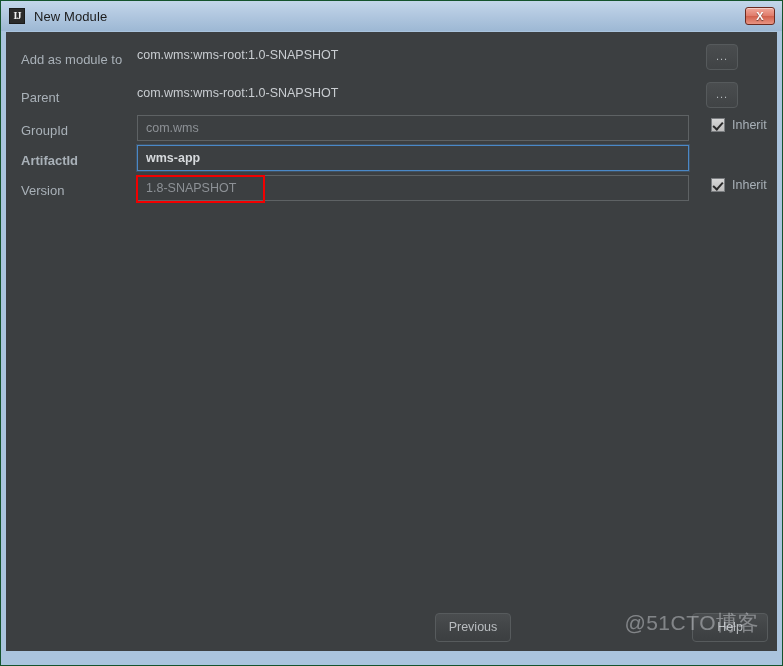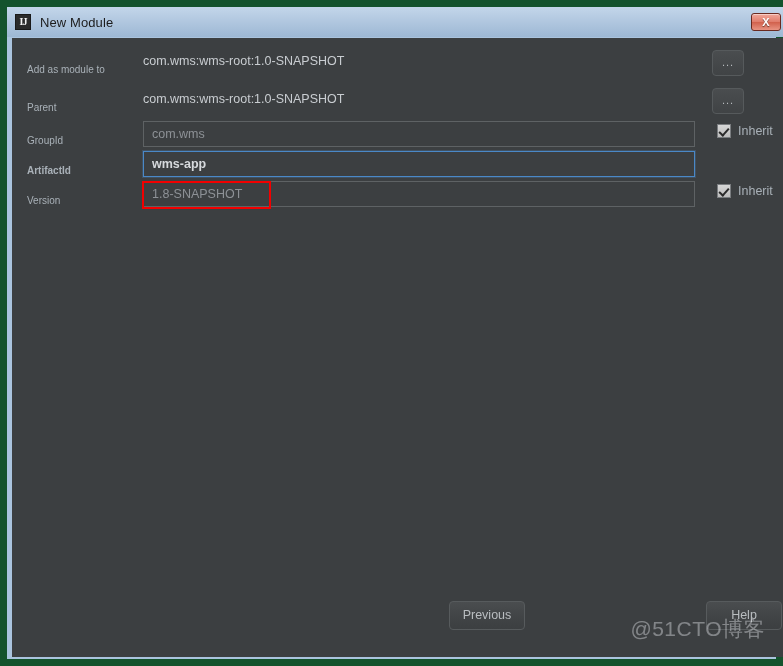--- a/index.html
+++ b/index.html
@@ -10,21 +10,21 @@
     overflow: hidden;
     font-family: "Liberation Sans", sans-serif;
   }
 
   
   #window {
     position: relative;
     width: 783px;
     height: 666px;
     background: #aac4de;
-    border: 7px solid #14532d;
+    border: 1px solid #14532d;
     padding-left: 44px;
   }
 
   
   #titlebar {
     position: absolute;
     left: 0; top: 0;
     width: 781px;
     height: 30px;
     background: linear-gradient(to bottom, #c3d6ea 0%, #b2c8e0 45%, #9db8d4 100%);
@@ -87,22 +87,22 @@
   .row {
     position: absolute;
     left: 0;
     width: 771px;
     height: 26px;
   }
 
   .lbl {
     position: absolute;
     left: 15px;
-    top: 14px;
-    font-size: 10px;
+    top: 8px;
+    font-size: 13px;
     color: #a9b1b8;
     white-space: nowrap;
   }
 
   .static-val {
     position: absolute;
     left: 131px;
     top: 4px;
     font-size: 12.5px;
     color: #c9cdd1;
@@ -188,24 +188,23 @@
     width: 129px;
     height: 28px;
     border: 2px solid #f20000;
     pointer-events: none;
   }
 
   
   #buttonbar {
     position: absolute;
     left: 0;
-    bottom: 26px;
+    bottom: 8px;
     width: 639px;
     height: 30px;
-    margin-left: 8px;
   }
 
   .btn {
     position: absolute;
     top: 0;
     height: 29px;
     border-radius: 4px;
     background: linear-gradient(to bottom, #4a4d4f 0%, #414446 55%, #3c3f41 100%);
     border: 1px solid #575b5d;
     color: #b9bdc0;

